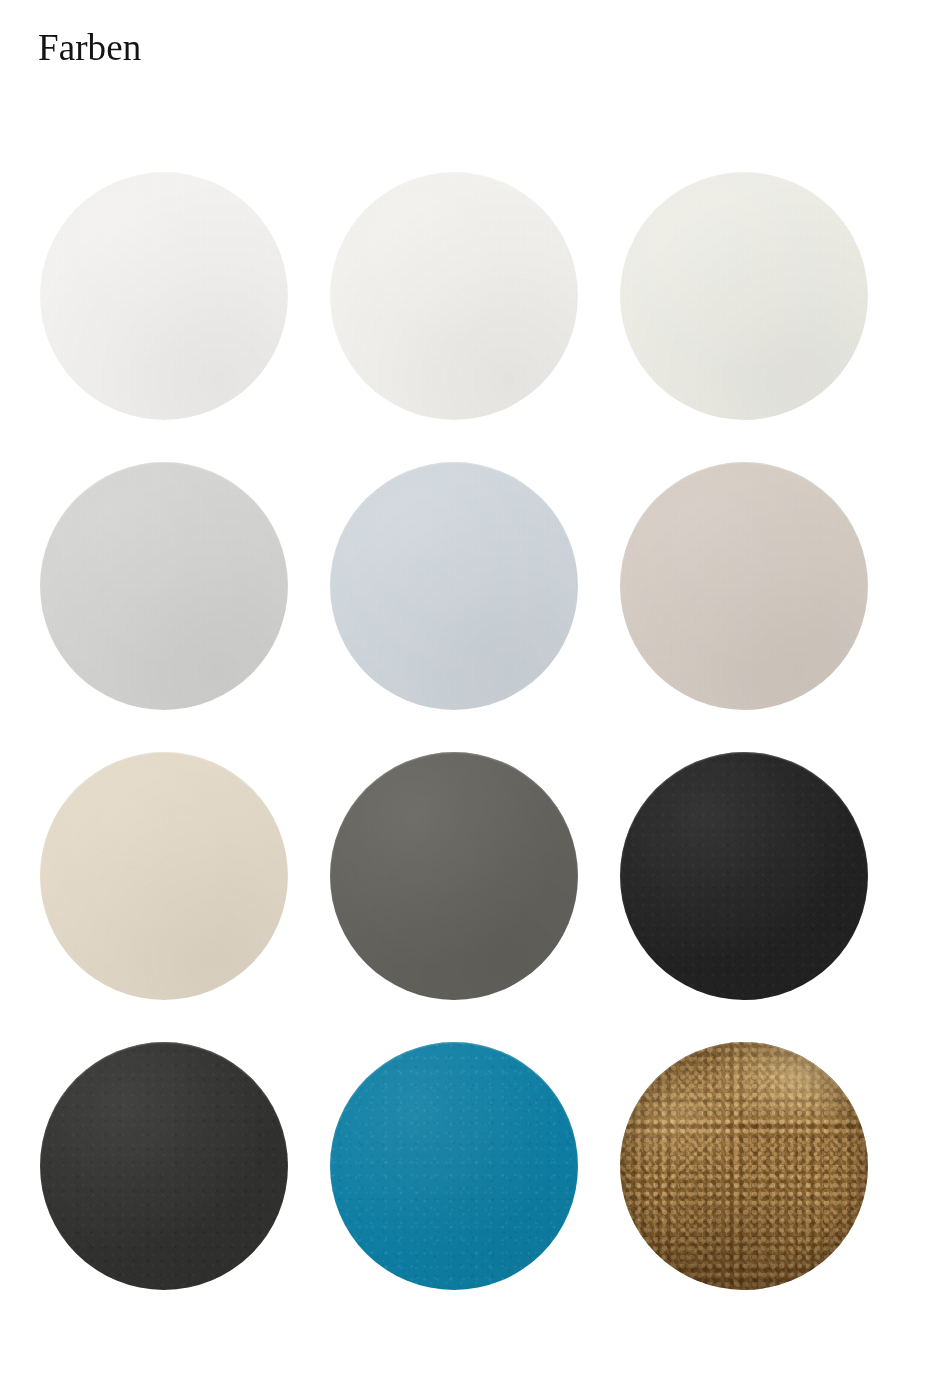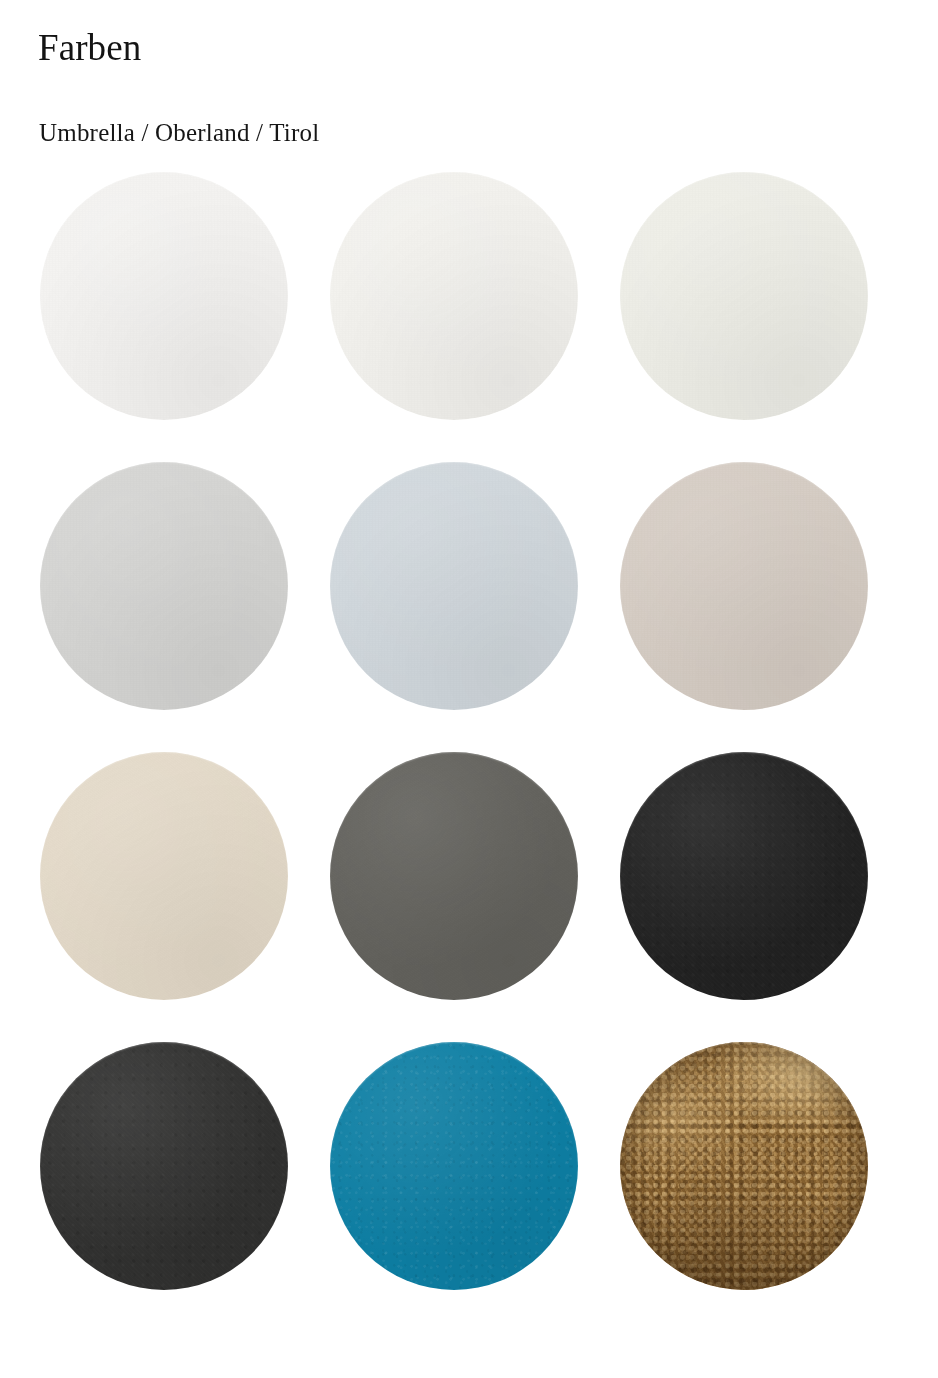--- a/index.html
+++ b/index.html
@@ -211,21 +211,20 @@
     box-shadow: inset 0 1px 1.5px rgba(255,255,255,0.22);
   }
 </style>
 </head>
 <body>
 
 <div id="page" style="background: rgb(255, 255, 255);">
 
   <h1 class="page-title">Farben</h1>
 
-  <p class="page-subtitle">Umbrella /  Oberland / Tirol</p>
 
   <div class="swatch-grid">
 
     <div class="swatch tex-paper" style="background-color: rgb(244, 243, 241);">
       <div class="grain"></div>
       <div class="shade"></div>
       <div class="rim"></div>
     </div>
 
     <div class="swatch tex-paper" style="background-color: rgb(243, 242, 238);">

